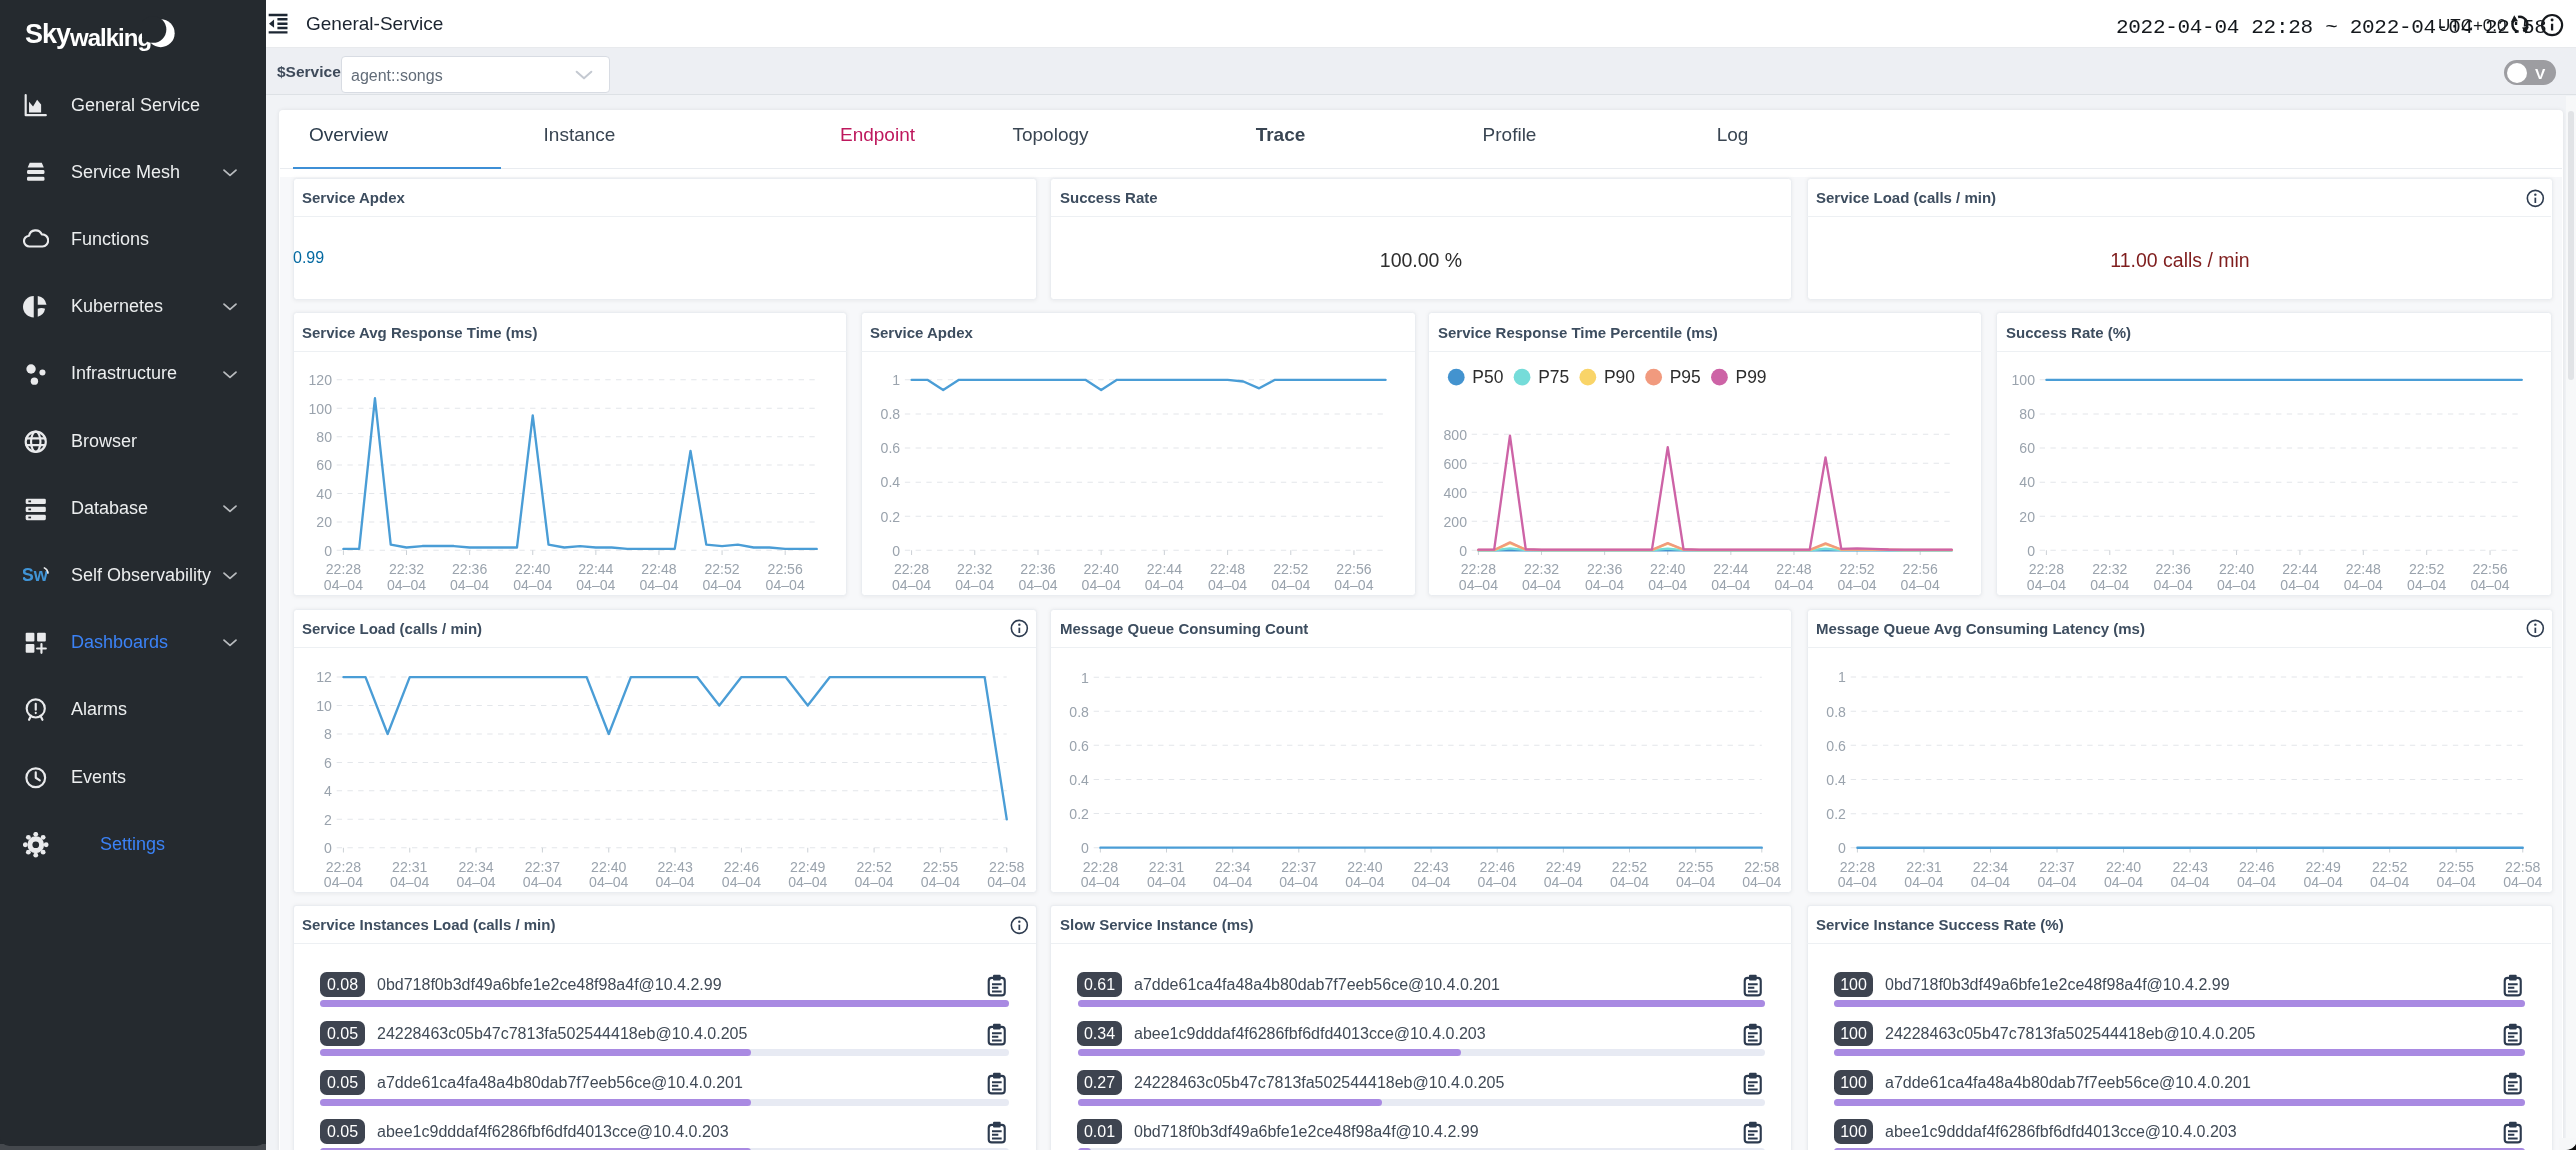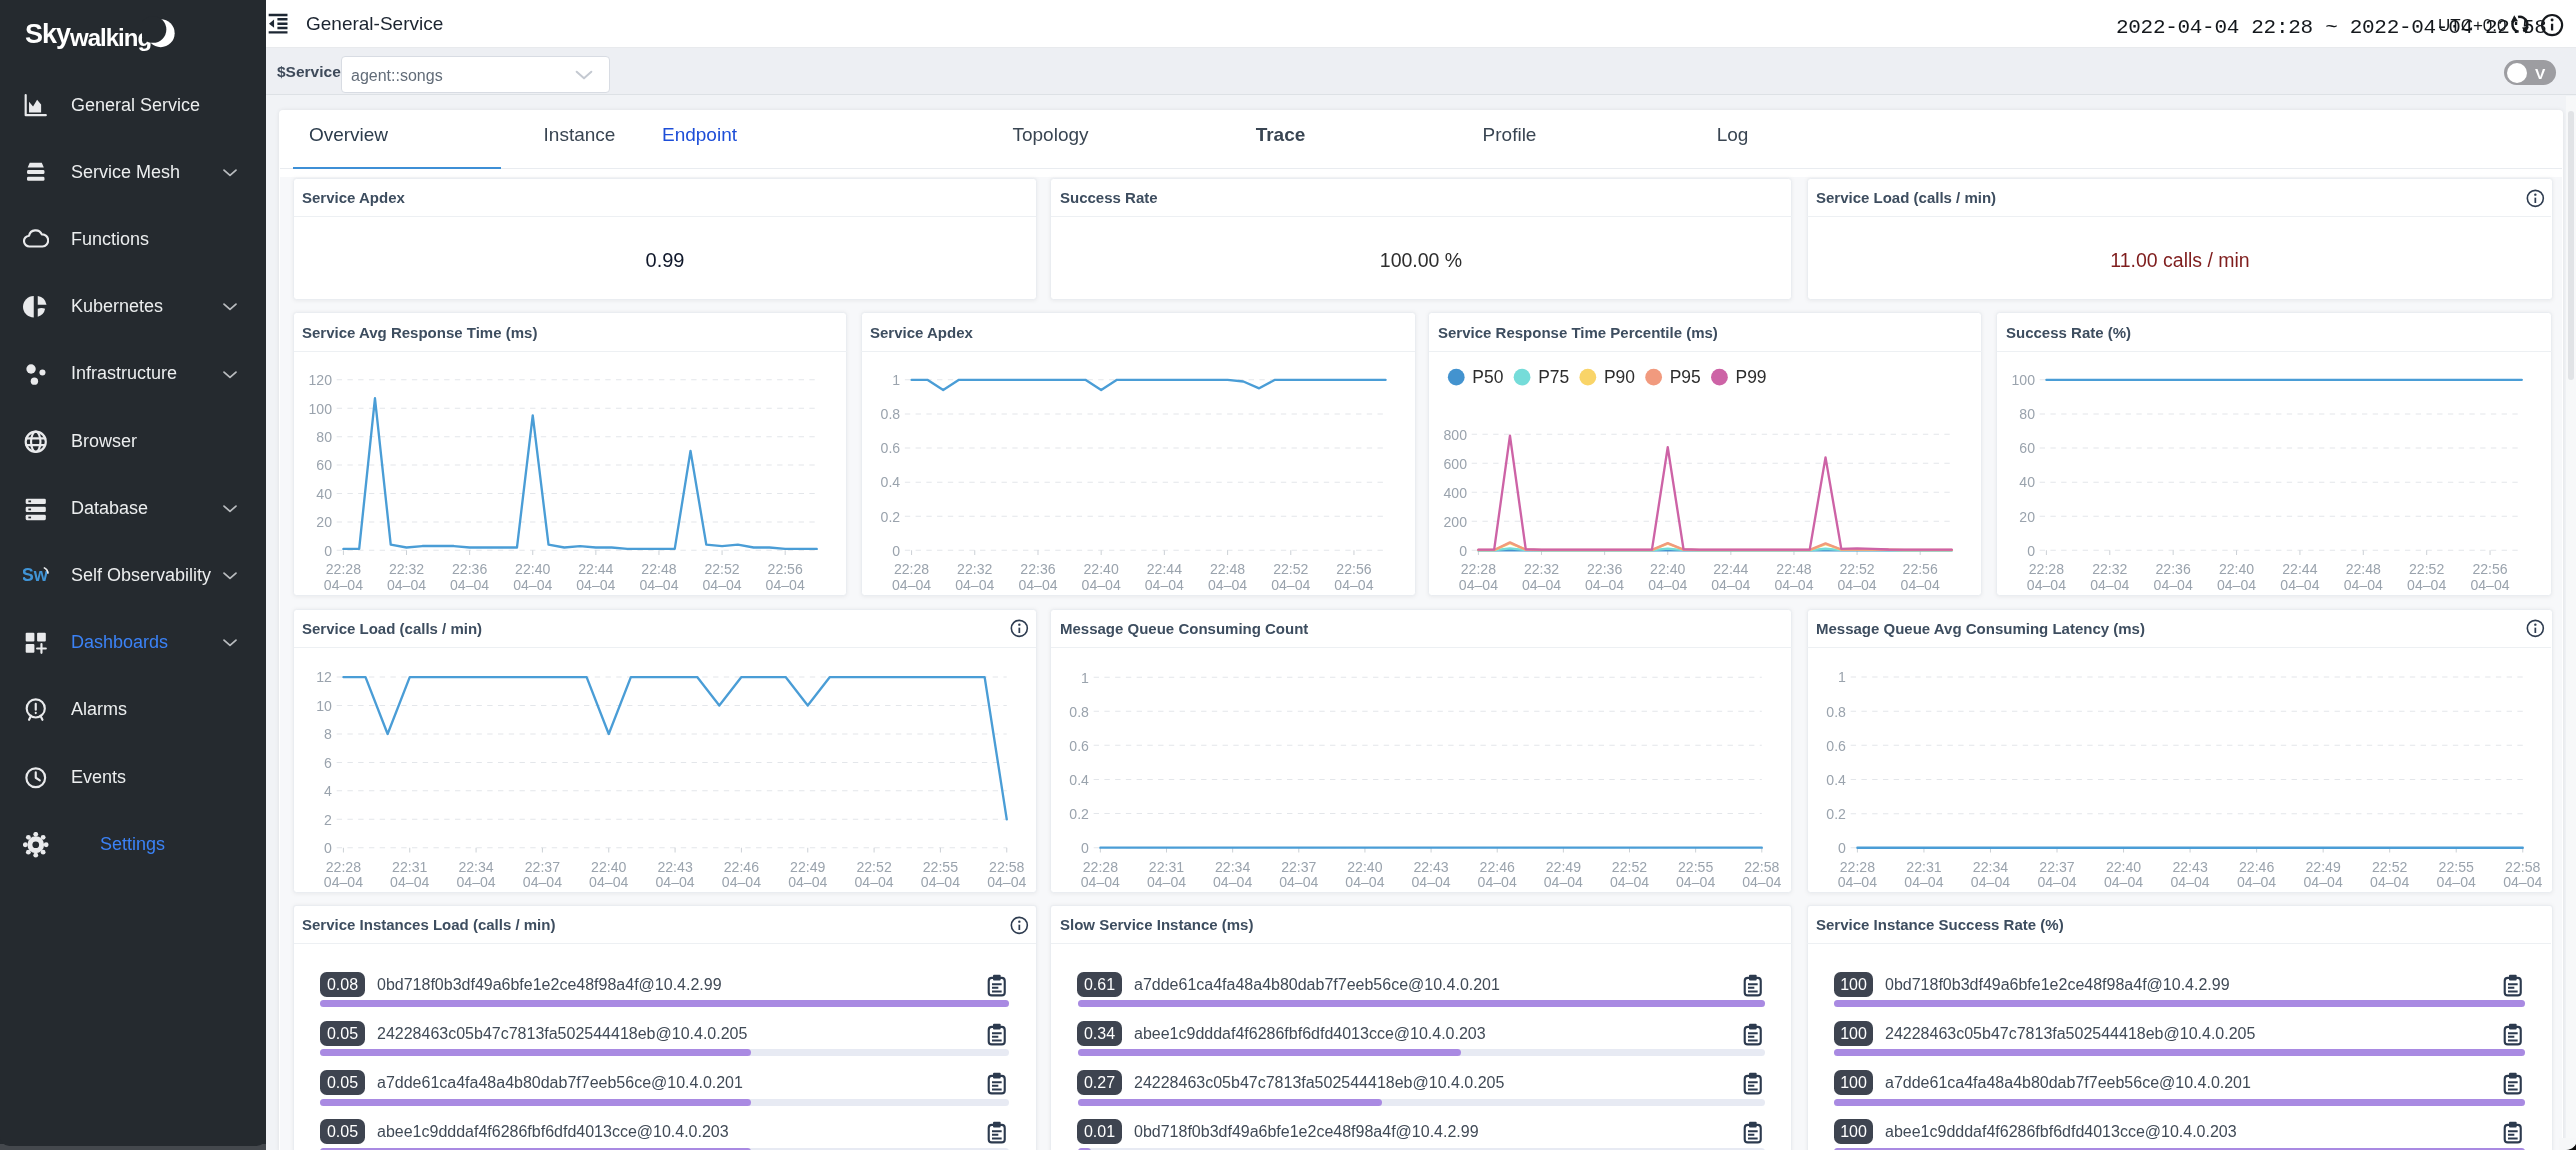--- a/index.html
+++ b/index.html
@@ -142,31 +142,31 @@
     <path d="M4 4 L15 14 L26 4" stroke="#c4c9d1" stroke-width="3" fill="none" stroke-linecap="round" stroke-linejoin="round"></path>
   </svg>
 <div class="abs" style="left:2504px;top:60px;width:52px;height:25px;background:#9d9da1;border-radius:12.8px;z-index:6"></div>
 <div class="abs" style="left:2507px;top:63px;width:20px;height:20px;background:#fff;border-radius:50%;z-index:7"></div>
 <div class="abs" style="left:2535px;top:65px;font-size:15.5px;font-weight:700;color:#fff;z-index:7">V</div>
 <div class="abs" style="left:266px;top:95px;width:2310px;height:1055px;background:#f1f3f6;"></div>
 <div class="abs" style="left:279px;top:110px;width:2284px;height:1041px;background:#fff;border-radius:4px 4px 0 0;box-shadow:0 0.7px 4px rgba(0,0,0,0.08);"></div>
 <div class="abs" style="left:280px;top:177px;width:2282px;height:974px;background:#f7f8fa;"></div>
 <div class="abs" style="left:214px;top:124px;width:269px;text-align:center;font-size:19px;color:#2c3c4c;">Overview</div>
 <div class="abs" style="left:445px;top:124px;width:269px;text-align:center;font-size:19px;color:#394552;">Instance</div>
-<div class="abs" style="left:662px;top:124px;width:269px;text-align:left;font-size:19px;color:#1d4ed8;">Endpoint</div>
+<div class="abs" style="left:646px;top:124px;width:269px;text-align:right;font-size:19px;color:#be185d;">Endpoint</div>
 <div class="abs" style="left:916px;top:124px;width:269px;text-align:center;font-size:19px;color:#394552;">Topology</div>
 <div class="abs" style="left:1146px;top:124px;width:269px;text-align:center;font-size:19px;color:#394552;font-weight:bold;">Trace</div>
 <div class="abs" style="left:1375px;top:124px;width:269px;text-align:center;font-size:19px;color:#394552;">Profile</div>
 <div class="abs" style="left:1598px;top:124px;width:269px;text-align:center;font-size:19px;color:#394552;">Log</div>
 <div class="abs" style="left:280px;top:168px;width:2282px;height:1.3px;background:#e9ecf0;"></div>
 <div class="abs" style="left:293px;top:167px;width:208px;height:2px;background:#3d8fd6;"></div>
 <div class="card" style="left:293px;top:178px;width:744px;height:122px;"></div>
 <div class="ctitle" style="left:302px;top:189px;z-index:9">Service Apdex</div>
 <div class="abs" style="left:294px;top:216px;width:742px;height:1px;background:#edf0f3;z-index:9"></div>
-<div class="abs" style="left:293px;top:249px;width:744px;text-align:center;font-size:20px;color:#0f172a;z-index:9">0.99</div>
+<div class="abs" style="left:293px;top:249px;width:744px;font-size:16px;color:#0369a1;z-index:9">0.99</div>
 <div class="card" style="left:1050px;top:178px;width:742px;height:122px;"></div>
 <div class="ctitle" style="left:1060px;top:189px;z-index:9">Success Rate</div>
 <div class="abs" style="left:1051px;top:216px;width:741px;height:1px;background:#edf0f3;z-index:9"></div>
 <div class="abs" style="left:1050px;top:249px;width:742px;text-align:center;font-size:19.5px;color:#2e2e2e;z-index:9">100.00 %</div>
 <div class="card" style="left:1807px;top:178px;width:746px;height:122px;"></div>
 <div class="ctitle" style="left:1816px;top:189px;z-index:9">Service Load (calls / min)</div>
 <div class="abs" style="left:1807px;top:216px;width:744px;height:1px;background:#edf0f3;z-index:9"></div>
 <svg width="20" height="20" style="left:2526px;top:189px;z-index:9" viewBox="0 0 30 30">
 <circle cx="14" cy="14" r="12" stroke="#2e3c50" stroke-width="2.4" fill="none"></circle>
 <path d="M14 13 L14 21" stroke="#2e3c50" stroke-width="2.6"></path>

